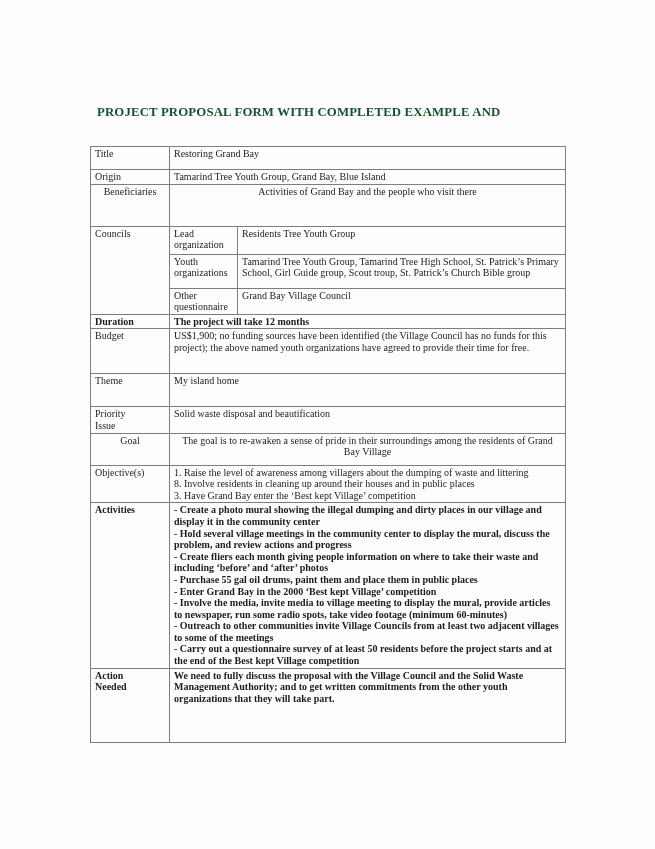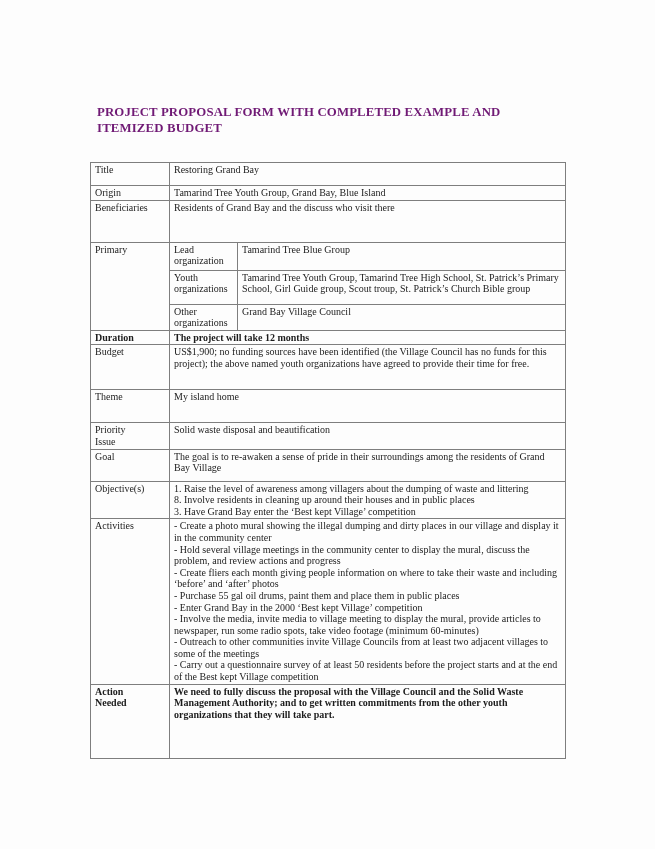--- a/index.html
+++ b/index.html
@@ -16,97 +16,95 @@
     font-family: "Liberation Serif", "DejaVu Serif", serif;
     color: #1c1c1c;
   }
   .doc-heading {
     position: absolute;
     left: 97px;
     top: 105px;
     font-weight: 700;
     font-size: 12.8px;
     line-height: 15.6px;
-    color: #701a75;
+    color: #14532d;
     letter-spacing: 0.15px;
   }
   table.form-table {
     position: absolute;
     left: 90px;
     top: 146px;
     width: 475px;
     border-collapse: collapse;
     table-layout: fixed;
     font-size: 10px;
     line-height: 11.6px;
-    margin-top: 16px;
   }
   .form-table td {
     border: 1px solid #7e7e7e;
     vertical-align: top;
     padding: 1px 4px 1px 4px;
     overflow: hidden;
   }
   .lbl { white-space: pre-line; }
   tr.rt-title        { height: 23px; }
   tr.rt-origin       { height: 12px; }
-  tr.rt-benef        { height: 42px; }
+  tr.rt-benef        { height: 42px; text-align: center; }
   tr.rt-partner-lead { height: 28px; }
   tr.rt-partner-youth{ height: 34px; }
   tr.rt-partner-other{ height: 23px; }
   tr.rt-duration     { height: 13px; font-weight: bold; }
   tr.rt-budget       { height: 45px; }
   tr.rt-theme        { height: 33px; }
   tr.rt-priority     { height: 25px; }
-  tr.rt-goal         { height: 32px; }
+  tr.rt-goal         { height: 32px; text-align: center; }
   tr.rt-objectives   { height: 35px; border-radius: 15px; }
-  tr.rt-activities   { height: 156px; }
+  tr.rt-activities   { height: 156px; font-weight: bold; }
   tr.rt-action       { height: 74px; font-weight: bold; }
 </style>
 </head>
 <body>
 
 <div class="page">
 
   <div class="doc-heading">
     <div>PROJECT PROPOSAL FORM WITH COMPLETED EXAMPLE AND</div>
-    <div>ITEMIZED BUDGET</div>
   </div>
 
   <table class="form-table">
     <colgroup>
       <col style="width:79px">
       <col style="width:68px">
       <col style="width:328px">
     </colgroup>
     <tbody>
       <tr class="rt-title">
         <td class="lbl">Title</td>
         <td class="val" colspan="2">Restoring Grand Bay</td>
       </tr>
       <tr class="rt-origin">
         <td class="lbl">Origin</td>
         <td class="val" colspan="2">Tamarind Tree Youth Group, Grand Bay, Blue Island</td>
       </tr>
       <tr class="rt-benef">
         <td class="lbl">Beneficiaries</td>
-        <td class="val" colspan="2">Residents of Grand Bay and the discuss who visit there</td>
+        <td class="val" colspan="2">Activities of Grand Bay and the people who visit there</td>
       </tr>
 
       <tr class="rt-partner-lead">
-        <td class="lbl" rowspan="3">Primary</td>
+        <td class="lbl" rowspan="3">Councils</td>
         <td class="lbl">Lead organization</td>
-        <td class="val">Tamarind Tree Blue Group</td>
+        <td class="val">Residents Tree Youth Group</td>
       </tr>
       <tr class="rt-partner-youth">
         <td class="lbl">Youth organizations</td>
         <td class="val">Tamarind Tree Youth Group, Tamarind Tree High School, St. Patrick’s Primary School, Girl Guide group, Scout troup, St. Patrick’s Church Bible group</td>
       </tr>
       <tr class="rt-partner-other">
-        <td class="lbl">Other organizations</td>
+        <td class="lbl">Other questionnaire</td>
         <td class="val">Grand Bay Village Council</td>
       </tr>
 
       <tr class="rt-duration">
         <td class="lbl">Duration</td>
         <td class="val" colspan="2">The project will take 12 months</td>
       </tr>
       <tr class="rt-budget">
         <td class="lbl">Budget</td>
         <td class="val" colspan="2">US$1,900; no funding sources have been identified (the Village Council has no funds for this project); the above named youth organizations have agreed to provide their time for free.</td>

